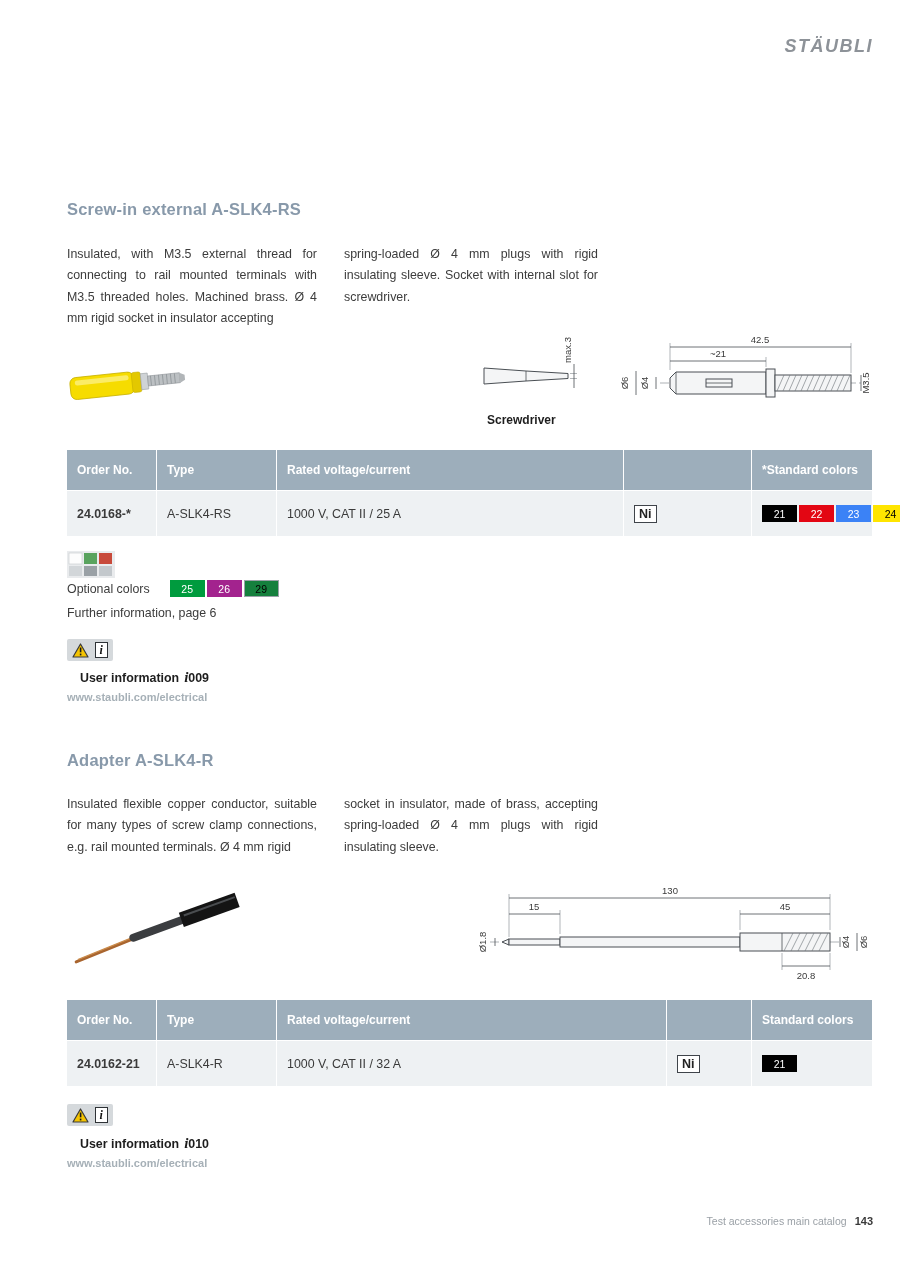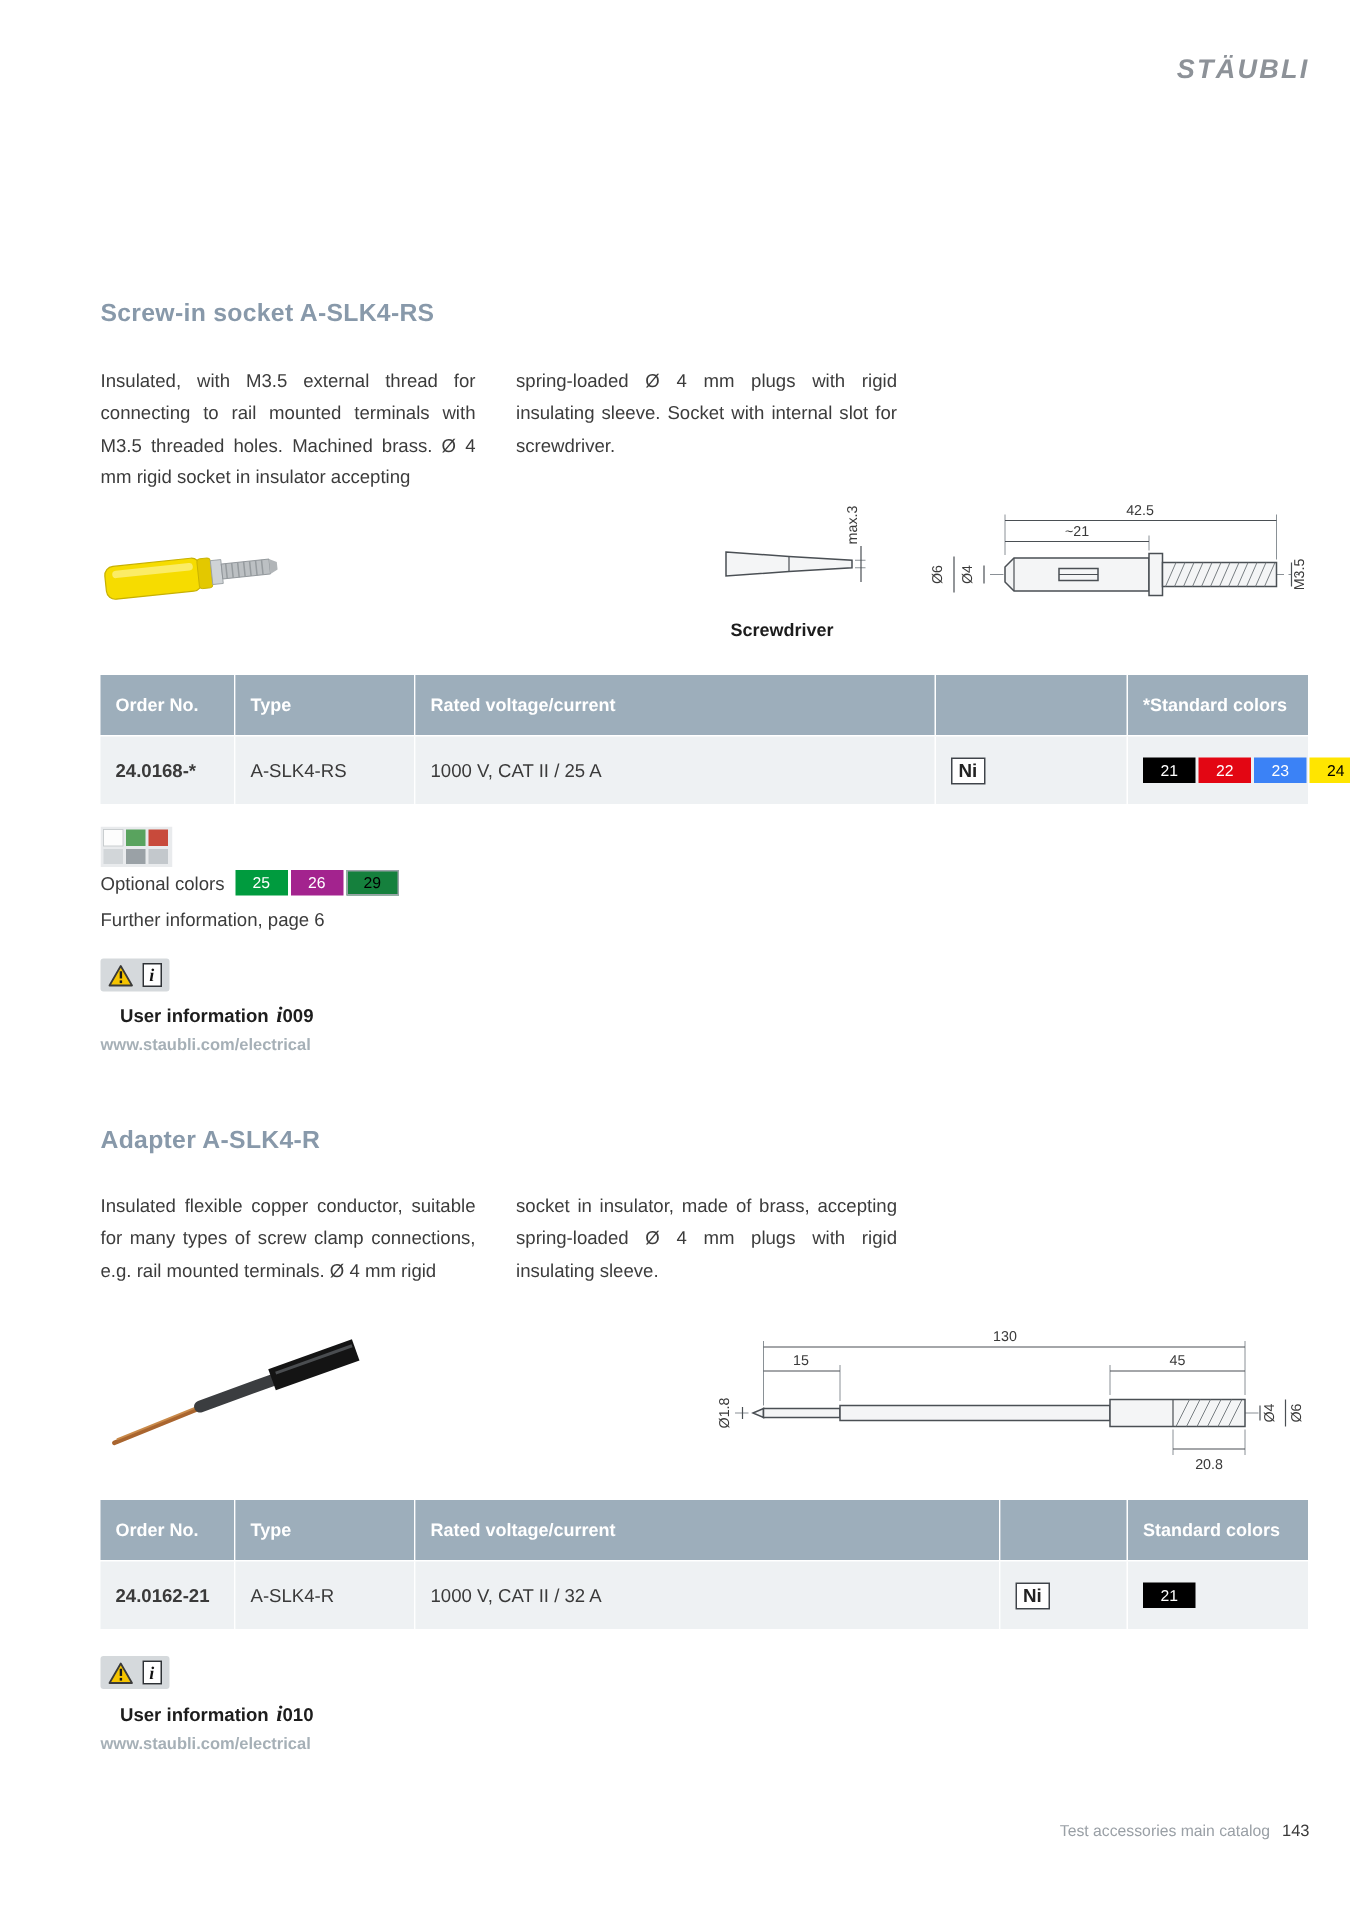--- a/index.html
+++ b/index.html
@@ -41,56 +41,56 @@
   .ordno { font-weight:bold; }
 
   .ni { border:1.5px solid #3f444a; background:#ffffff; font-weight:bold; font-size:12.5px;
         padding:1px 4px; color:#222222; }
 
   .chips { display:flex; gap:2px; }
   .chip { width:35px; height:17px; display:flex; align-items:center; justify-content:center; font-size:10.5px; }
   .chip-outline { border:1px solid #9aa2a8; }
 
   .palette { position:absolute; left:47px; top:551px; }
-  .optline { position:absolute; left:47px; top:580px; display:flex; align-items:center; gap:7px; font-size:12.4px; color:#3c3c3c; }
+  .optline { position:absolute; left:47px; top:580px; display:flex; align-items:center; gap:20px; font-size:12.4px; color:#3c3c3c; }
   .furtherinfo { position:absolute; left:47px; top:606px; font-size:12.4px; color:#3c3c3c; }
 
   .warnbox { position:absolute; left:47px; width:46px; height:22px; background:#d5d9dc; border-radius:2px;
              display:flex; align-items:center; justify-content:space-evenly; }
   #warn1 { top:639px; } #warn2 { top:1104px; }
   .ibox { width:13px; height:16px; background:#ffffff; border:1px solid #2e3236;
           font-family:"Liberation Serif", serif; font-style:italic; font-weight:bold; font-size:12px;
           display:flex; align-items:center; justify-content:center; color:#111111; }
 
   .userinfo { position:absolute; left:60px; font-size:12.4px; font-weight:bold; color:#1d1d1d; }
   #ui1 { top:669px; } #ui2 { top:1135px; }
   .ui-i { font-family:"Liberation Serif", serif; font-style:italic; font-weight:bold; font-size:15px; margin-left:5px; }
 
   .weblink { position:absolute; left:47px; font-size:11px; font-weight:bold; color:#a6b0b7; text-decoration:none; cursor:pointer; }
   #link1 { top:691px; } #link2 { top:1157px; }
 
   .footer { position:absolute; right:47px; top:1215px; font-size:10.5px; color:#9aa0a6; }
-  .f-num { font-weight:normal; color:#3a3a3a; font-size:11px; margin-left:8px; }
+  .f-num { font-weight:bold; color:#3a3a3a; font-size:11px; margin-left:8px; }
 
   
   .pl { fill:#f4f5f6; stroke:#4a4f54; stroke-width:1; }
   .cl { stroke:#8a9096; stroke-width:0.7; stroke-dasharray:9 3 2 3; fill:none; }
   .dim { stroke:#4a4f54; stroke-width:0.8; }
   .ext { stroke:#7d848a; stroke-width:0.6; }
   .hatch { stroke:#6a7075; stroke-width:0.6; }
   svg text { font-family:"Liberation Sans", sans-serif; font-size:9.5px; fill:#3a3a3a; }
 </style>
 </head>
 <body>
 
 <div class="page">
 
   <div class="logo">STÄUBLI</div>
 
-  <div class="sec-title" id="sec1-title">Screw-in socket A-SLK4-RS</div>
+  <div class="sec-title" id="sec1-title">Screw-in external A-SLK4-RS</div>
 
   <div class="col" id="s1c1">Insulated, with M3.5 external thread for connecting to rail mounted terminals with M3.5 threaded holes. Machined brass. Ø 4 mm rigid socket in insulator accepting</div>
   <div class="col" id="s1c2">spring-loaded Ø 4 mm plugs with rigid insulating sleeve. Socket with internal slot for screwdriver.</div>
 
   <div class="imgwrap" id="photo1">
     <svg width="130" height="68" viewBox="0 0 130 68">
       <g transform="rotate(-6 65 40)">
         <rect x="6" y="30" width="64" height="22" rx="6" fill="#f6dc00" stroke="#c7b000" stroke-width="0.8"></rect>
         <rect x="11" y="33" width="54" height="5" rx="2.5" fill="#fbec66"></rect>
         <rect x="68" y="31" width="9" height="20" rx="2" fill="#e3c800" stroke="#c7b000" stroke-width="0.6"></rect>

